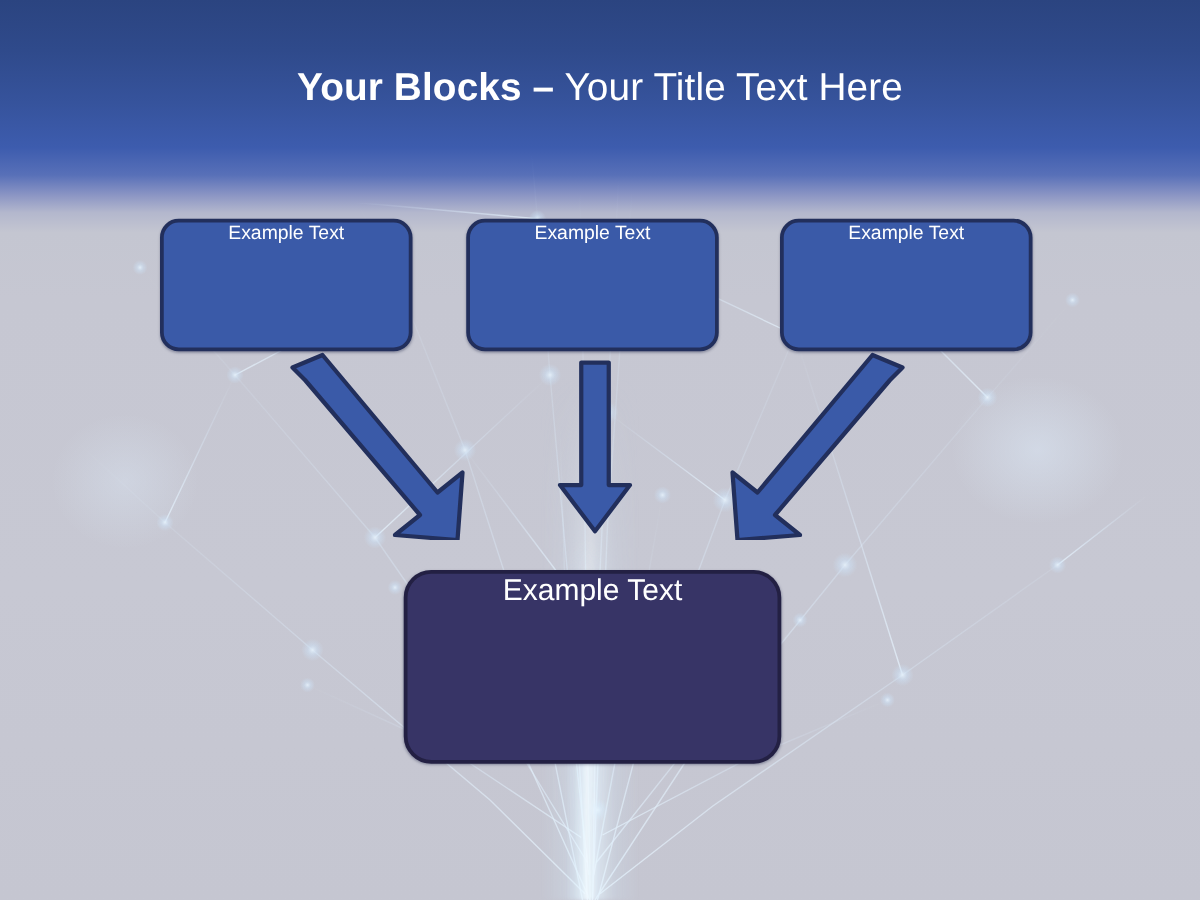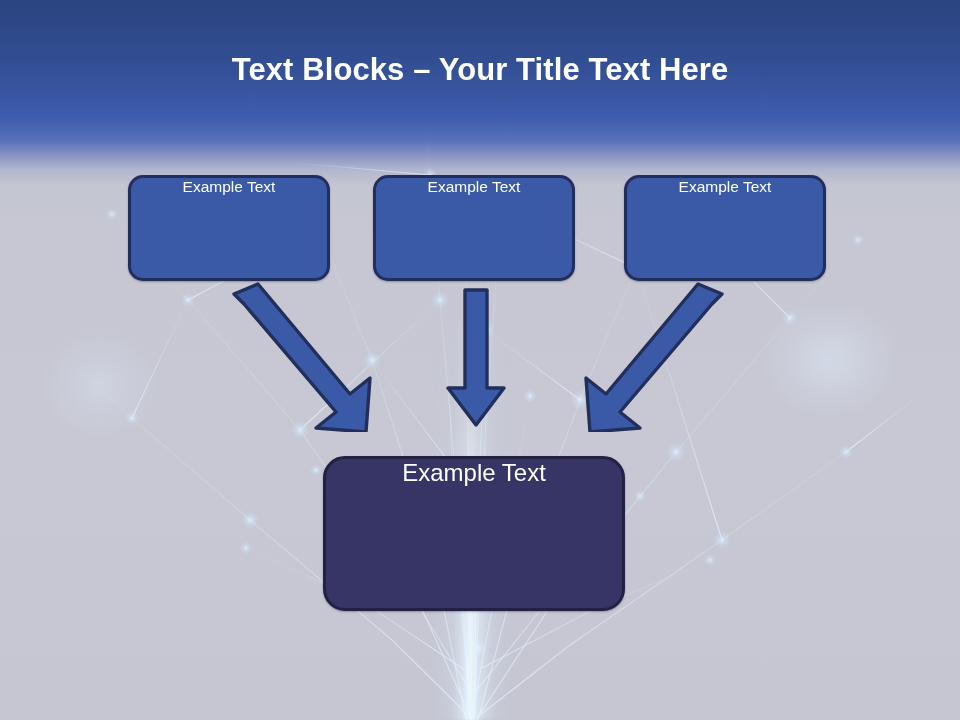--- a/index.html
+++ b/index.html
@@ -81,21 +81,21 @@
     left:0; top:50px;
     width:960px;
     text-align:center;
     color:#ffffff;
     font-size:31px;
     line-height:40px;
     letter-spacing:.1px;
     white-space:nowrap;
   }
   .title .t-strong { font-weight:bold; }
-  .title .t-light  { font-weight:bold; }
+  .title .t-light  { font-weight:normal; }
 
   
   .tbox {
     position:absolute;
     display:flex;
     justify-content:center;
     background:#3a5aa8;
     border:3px solid #222f5c;
     border-radius:15px;
     color:#ffffff;
@@ -208,21 +208,21 @@
       <circle cx="640" cy="496" r="6"></circle>
     </g>
   </svg>
 
   <div class="bg-glow"></div>
   <div class="bg-glow b"></div>
   <div class="bg-beam"></div>
   <div class="bg-beam narrow"></div>
 
   <div class="title">
-    <span class="t-strong">Text Blocks –</span><span class="t-light"> Your Title Text Here</span>
+    <span class="t-strong">Your Blocks –</span><span class="t-light"> Your Title Text Here</span>
   </div>
 
   <div class="tbox top" id="box-1">
     <span>Example Text</span>
   </div>
   <div class="tbox top" id="box-2">
     <span>Example Text</span>
   </div>
   <div class="tbox top" id="box-3">
     <span>Example Text</span>

